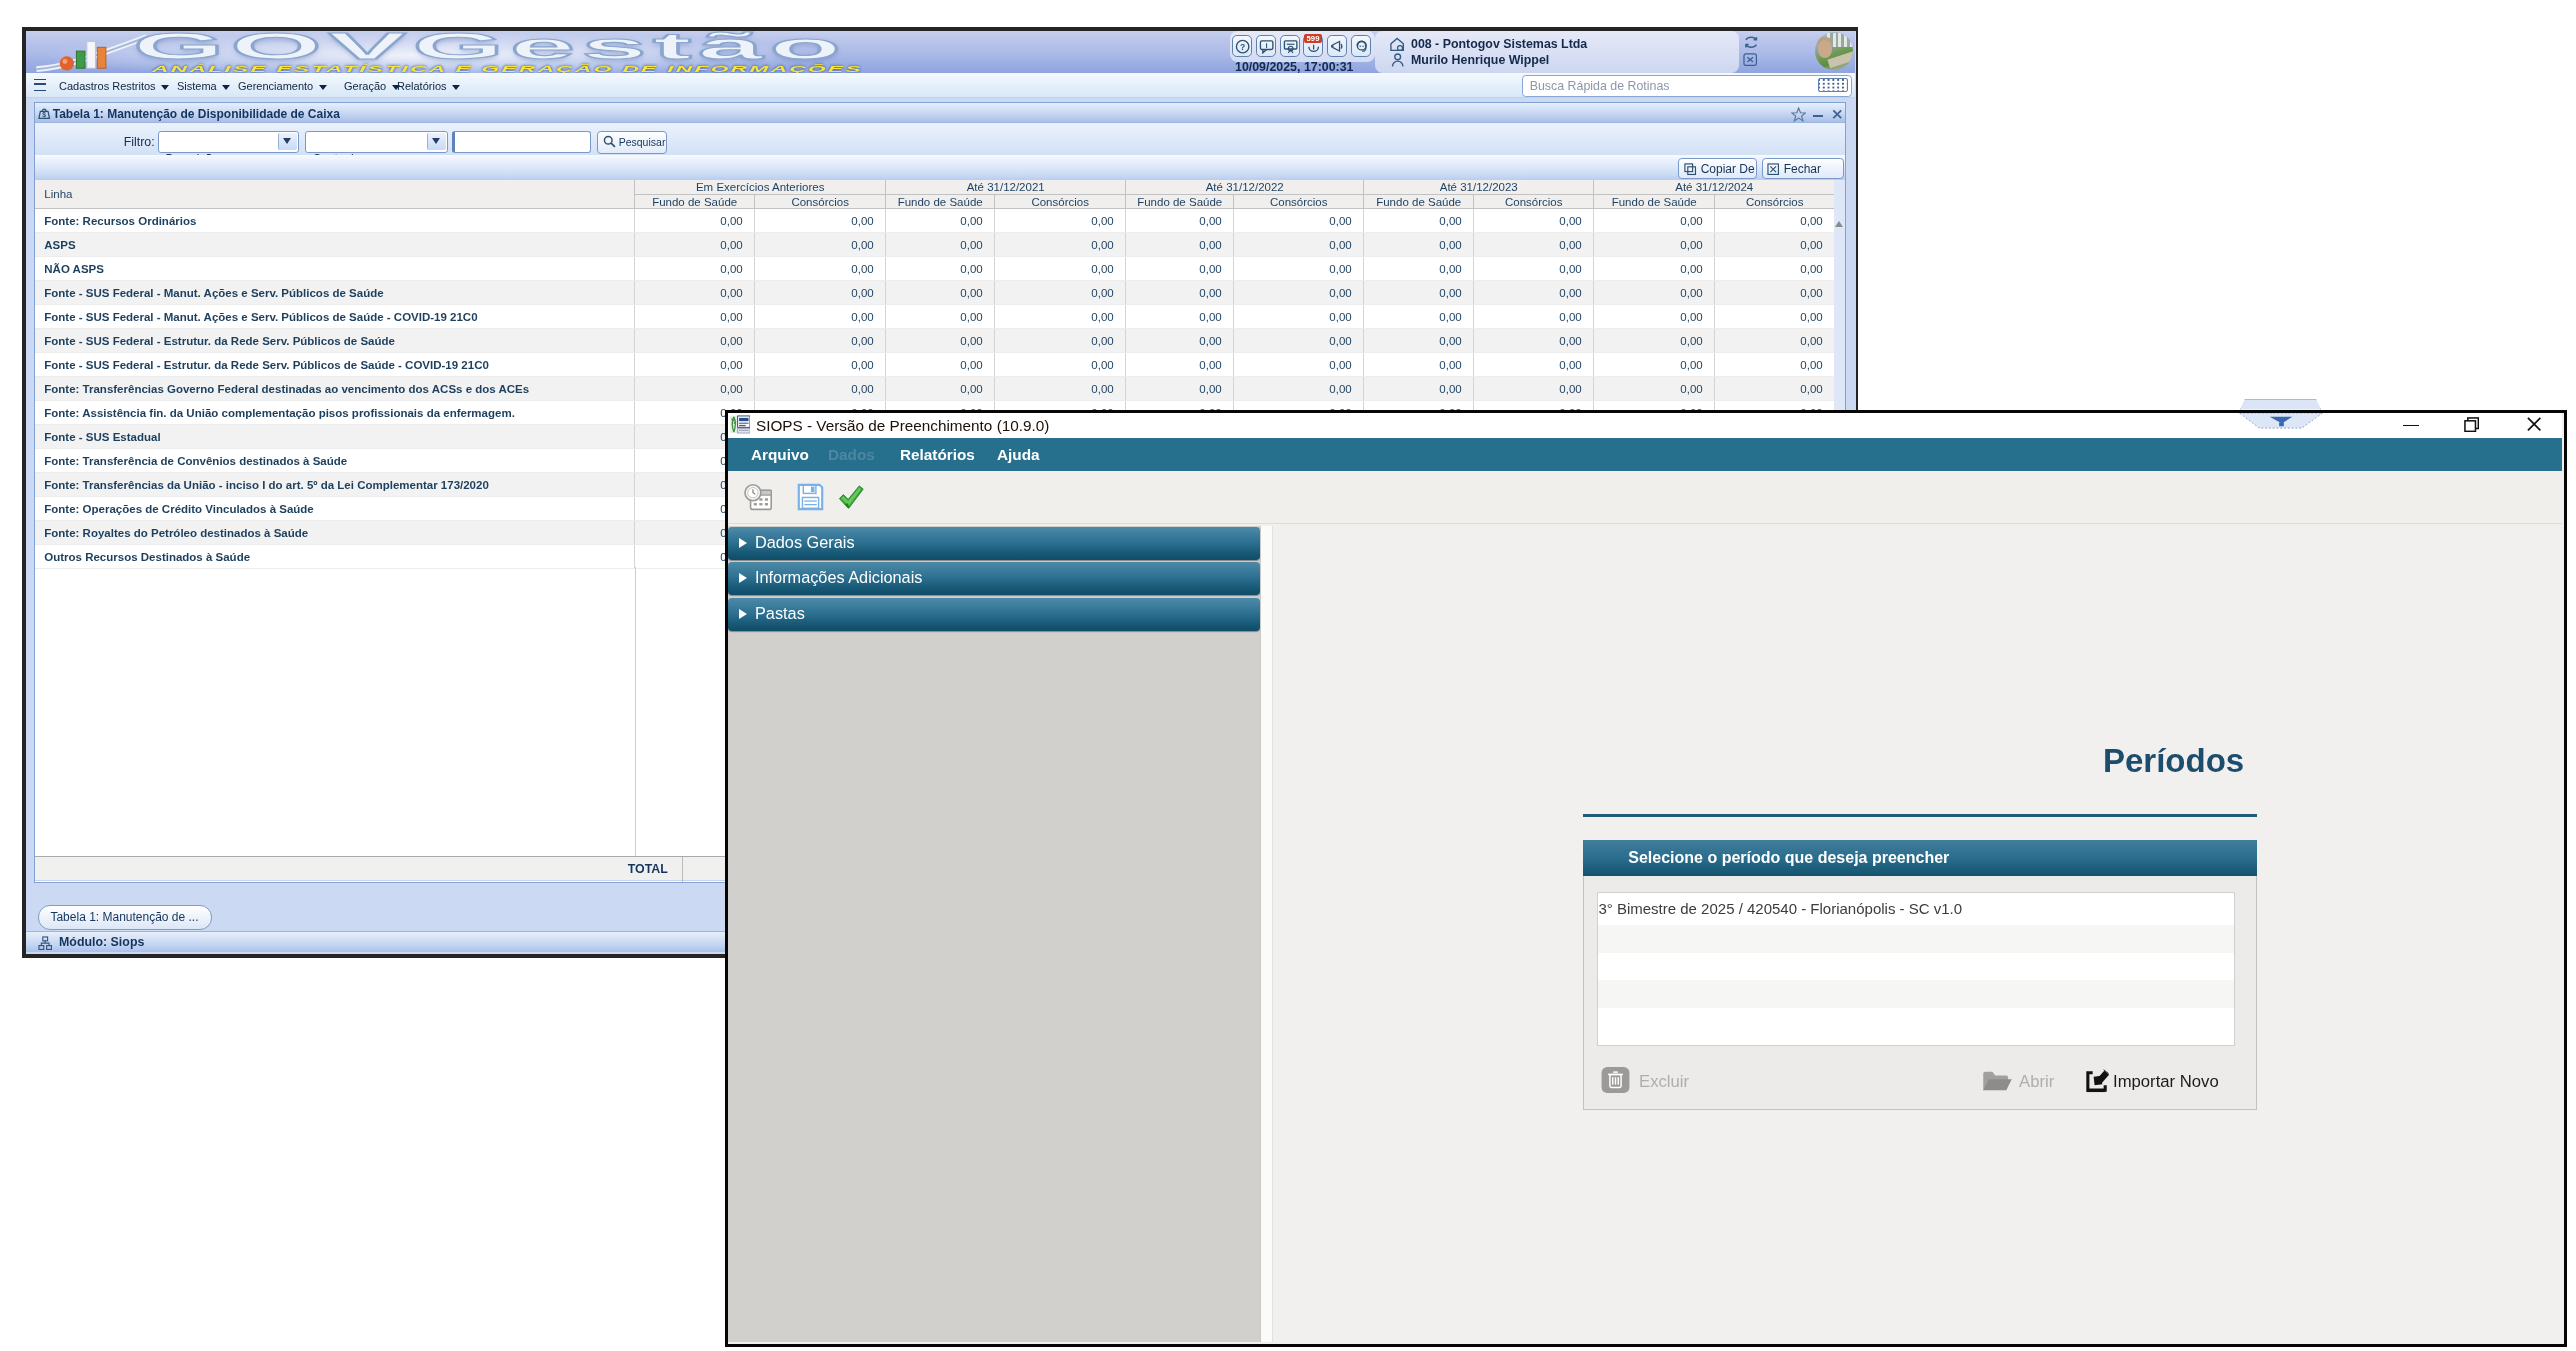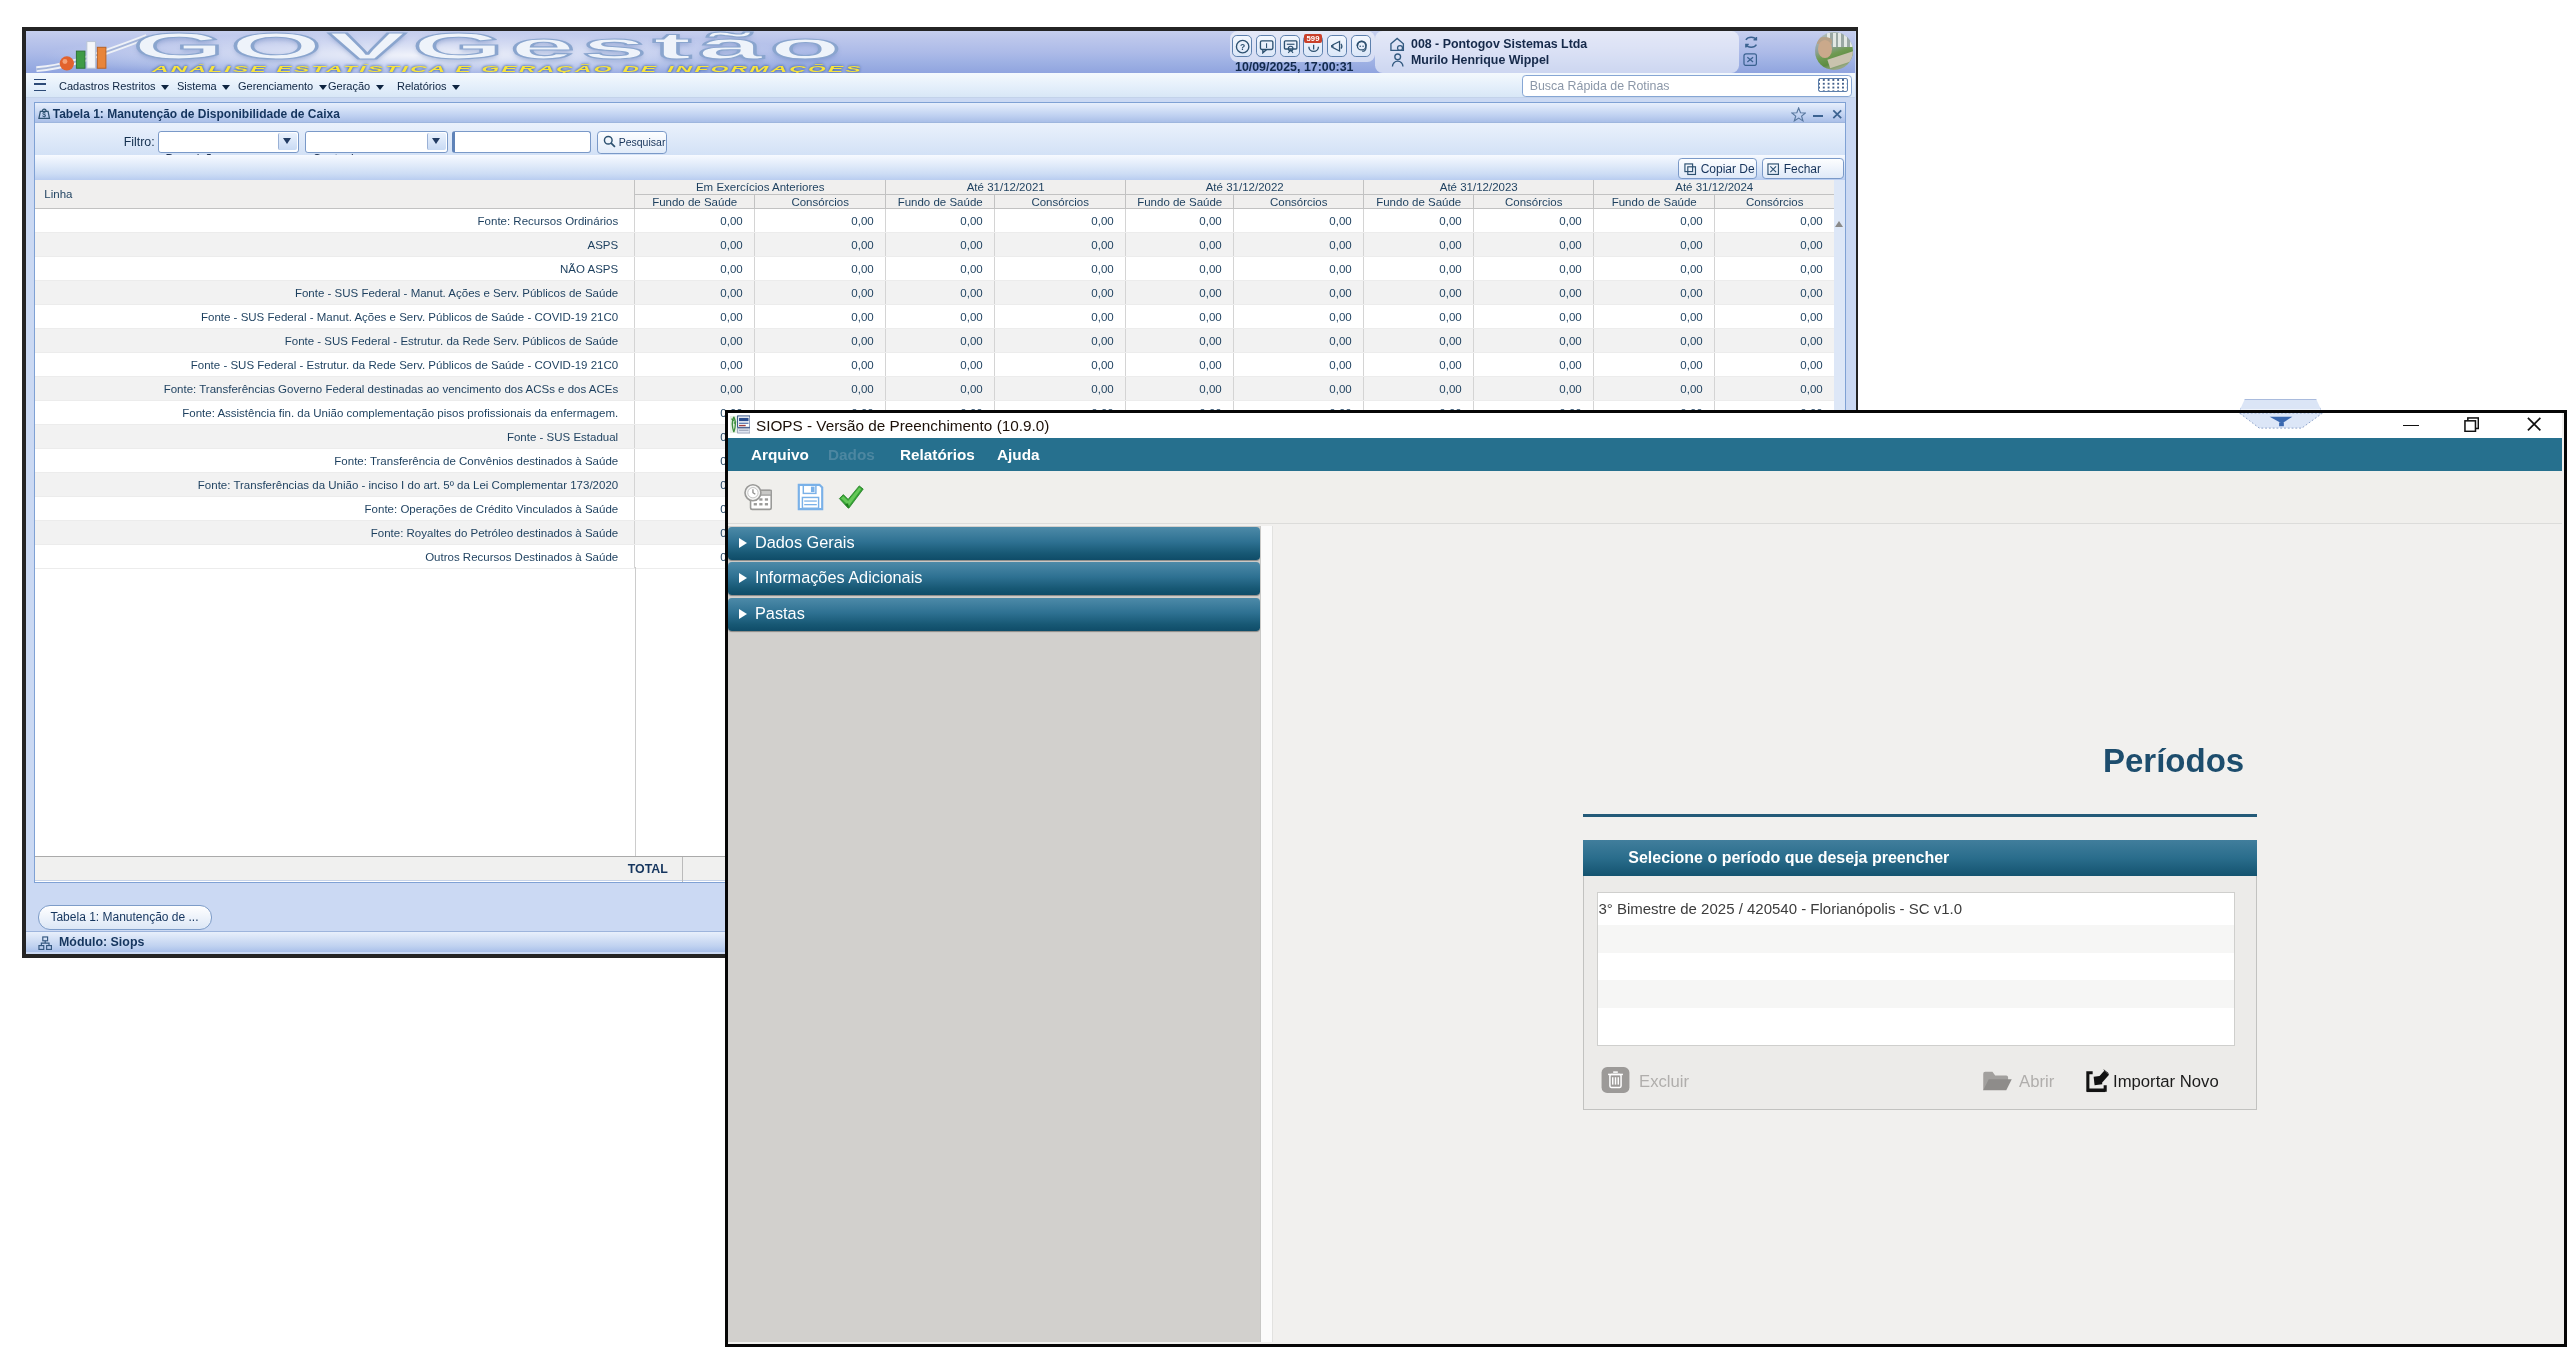--- a/index.html
+++ b/index.html
@@ -72,21 +72,21 @@
 .gbtn { position:absolute; top:2.9px; height:21px; border:1px solid #7a99c8; border-radius:3.8px;
   background:linear-gradient(180deg,#fdfeff,#dfe9f8); font-size:12px; color:#16335a; }
 
 #tblwrap { left:0; top:77px; width:1799px; }
 table { border-collapse:collapse; table-layout:fixed; width:1799px; }
 th,td { font-weight:normal; font-size:11.5px; color:#1c3f5e; overflow:hidden; white-space:nowrap; }
 thead th { background:#f0efee; border:1px solid #c2c2c2; border-top:none; height:14.4px; font-size:11.5px; }
 thead tr.sub th { height:14.4px; }
 th.linha { text-align:left; padding-left:9.6px; background:#f0efee; border-left:none; }
 tbody td { height:24px; border-right:1px solid #d4d4d4; padding-right:11.5px; text-align:right; }
-tbody td.lbl { text-align:right; padding-left:9.6px; padding-right:16px; }
+tbody td.lbl { text-align:left; padding-left:9.6px; padding-right:0;font-weight:bold; }
 tbody tr:nth-child(even) td { background:#f2f2f2; }
 tbody td { border-bottom:1px solid #ececec; }
 #vline { left:600px; top:464px; width:1px; height:289px; background:#cccccc; }
 #totrow { left:0; top:753px; width:1799px; height:25px; background:#f0f0ef; border-top:1px solid #aaa; border-bottom:1px solid #c6d3e8; }
 #totrow .t { position:absolute; left:593px; top:4.8px; font-size:12.4px; font-weight:bold; color:#15355e; }
 #totrow .l { position:absolute; left:647px; top:0; width:1px; height:25px; background:#bbb; }
 #scrollstrip { left:1799px; top:77px; width:11.5px; height:701px; background:#dde7f7; }
 #scrollstrip .up { position:absolute; left:1px; top:41px; width:0; height:0;
   border-left:4.8px solid transparent; border-right:4.8px solid transparent; border-bottom:6.7px solid #8a8a8a; }
 
@@ -219,21 +219,21 @@
             <div class="walk"></div>
             <div class="hair"></div>
             <div class="face"></div>
           </div>
   </div>
 
   <div id="gmenu" class="abs">
     <div class="mi" style="left:33px">Cadastros Restritos<span class="caret"></span></div>
     <div class="mi" style="left:151px">Sistema<span class="caret"></span></div>
     <div class="mi" style="left:212px">Gerenciamento<span class="caret"></span></div>
-    <div class="mi" style="left:302px">Geração<span class="caret"></span></div>
+    <div class="mi" style="left:318px">Geração<span class="caret"></span></div>
     <div class="mi" style="left:371px">Relatórios<span class="caret"></span></div>
   </div>
   <div id="gham" class="abs"></div>
   <div id="gsearch" class="abs">
           <div class="ph">Busca Rápida de Rotinas</div>
           <div class="kb"></div>
         </div>
 
   <div id="gpanel" class="abs">
     <div id="ptitle" class="abs">

